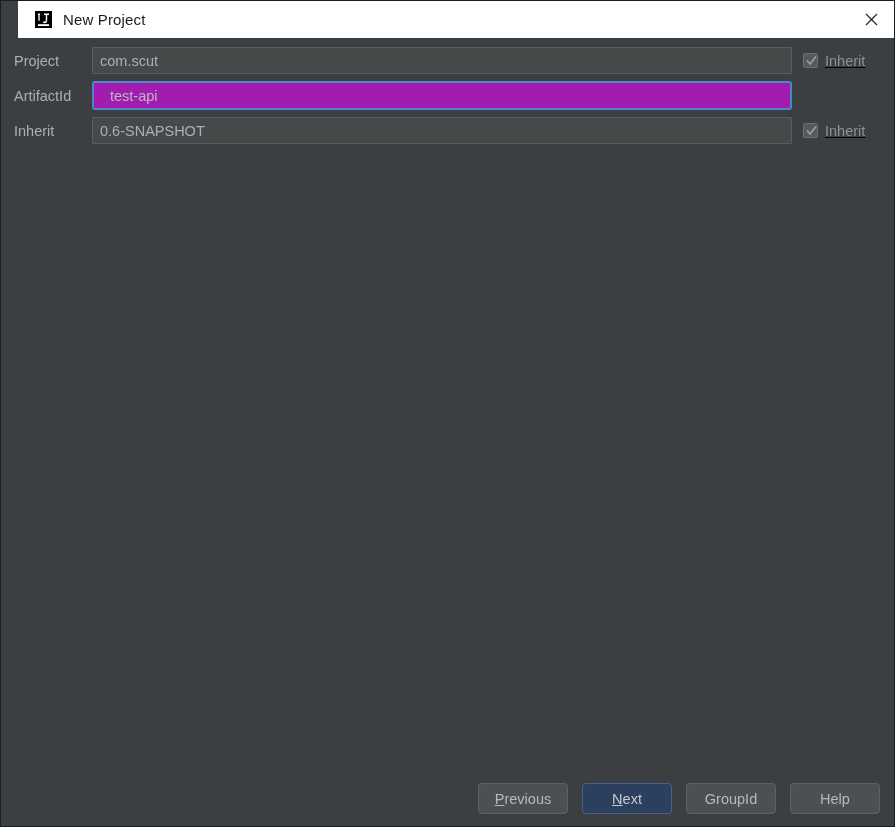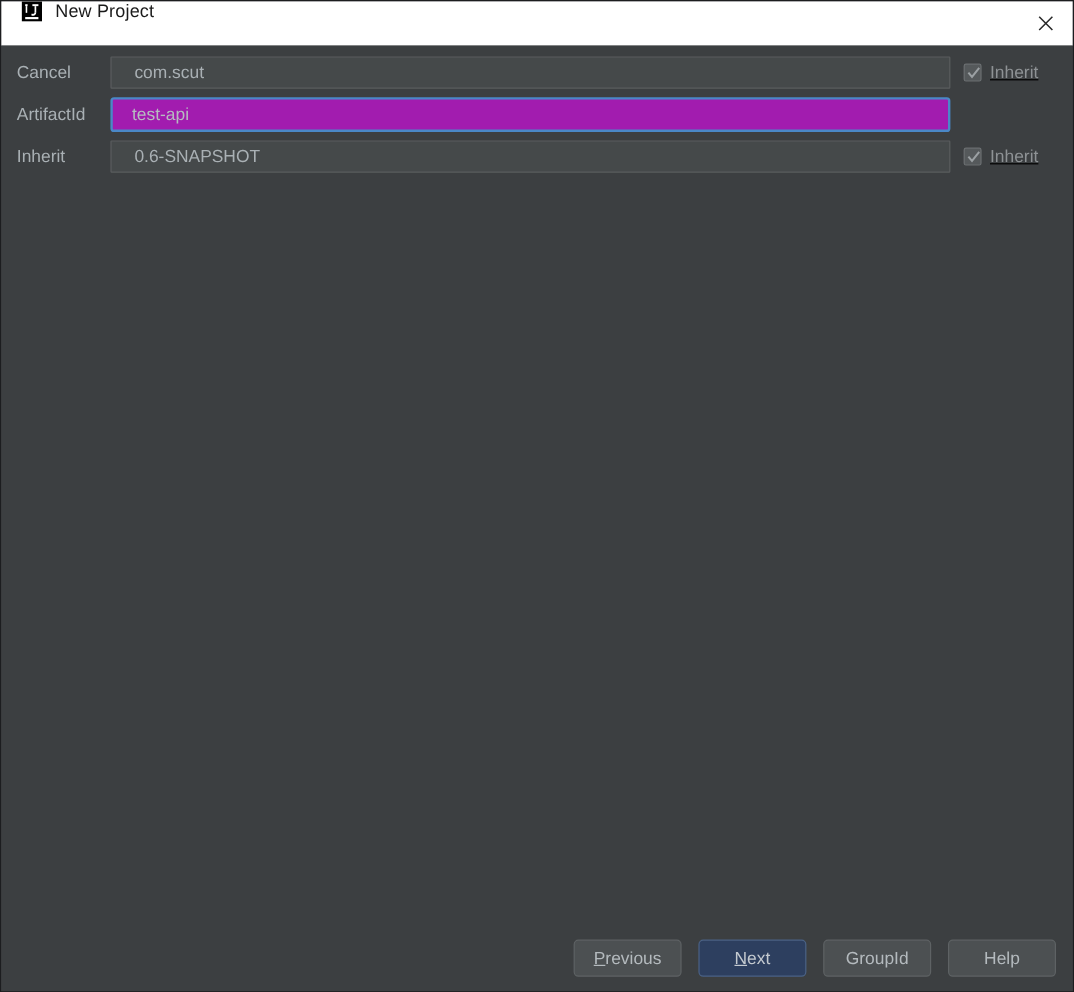--- a/index.html
+++ b/index.html
@@ -26,23 +26,24 @@
     overflow: hidden;
   }
 
   
   .titlebar {
     position: relative;
     height: 37px;
     flex: 0 0 37px;
     background: #ffffff;
     display: flex;
-    align-items: flex-start;
+    align-items: center;
     padding-left: 17px;
     box-sizing: border-box;
+    margin-left: 17px;
   }
   .title-icon {
     width: 17px;
     height: 17px;
     flex: 0 0 17px;
     margin-right: 11px;
     position: relative;
     display: block;
   }
   .title-text {
@@ -100,21 +101,21 @@
   .text-field {
     flex: 0 0 auto;
     width: 700px;
     height: 27px;
     box-sizing: border-box;
     background: #45494a;
     border: 1px solid #5a5d5e;
     border-radius: 1px;
     display: flex;
     align-items: center;
-    padding: 0 19px;
+    padding: 0 7px;
     font-size: 14.5px;
     color: #a9b0b4;
     white-space: nowrap;
     overflow: hidden;
   }
   .text-field.focused {
     border: 2px solid #4a88c7;
     border-radius: 3px;
     background: #a21caf;
     color: #b6bcc0;
@@ -214,21 +215,21 @@
         <path d="M1 1 L12 12 M12 1 L1 12" stroke="#2a2a2a" stroke-width="1.3" fill="none"></path>
       </svg>
     </span>
   </div>
 
   <div class="dialog-body">
 
     <div class="form">
 
       <div class="form-row">
-        <span class="field-label">Cancel</span>
+        <span class="field-label">Project</span>
         <div class="text-field" title="com.scut">com.scut</div>
         <div class="inherit-box">
           <span class="checkbox">
             <svg width="13" height="13" viewBox="0 0 13 13">
               <path d="M2 6.5 L5 10 L11 2.5" stroke="#9ba0a3" stroke-width="1.7" fill="none"></path>
             </svg>
           </span>
           <span class="inherit-label">Inherit</span>
         </div>
       </div>

